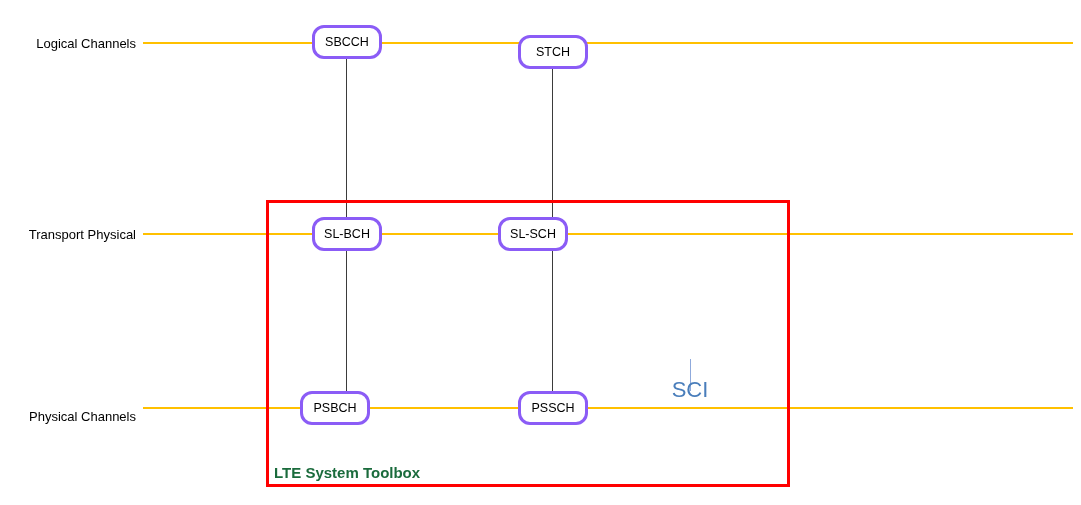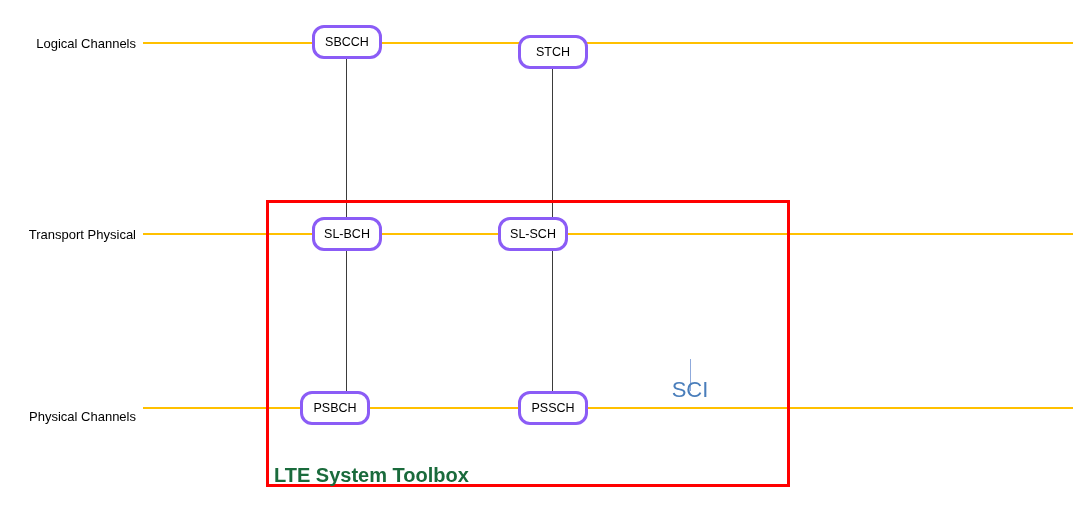--- a/index.html
+++ b/index.html
@@ -69,21 +69,21 @@
     height: 287px;
     border: 3px solid var(--toolbox-border, #FF0000);
     box-sizing: border-box;
     background: transparent;
     z-index: 3;
   }
   .toolbox-label {
     position: absolute;
     left: 274px;
     top: 464px;
-    font-size: 20px;
+    font-size: 15px;
     font-weight: bold;
     color: var(--toolbox-text, #1A6B3C);
     z-index: 4;
     white-space: nowrap;
   }
 
   
   .chan-box {
     position: absolute;
     width: 70px;

